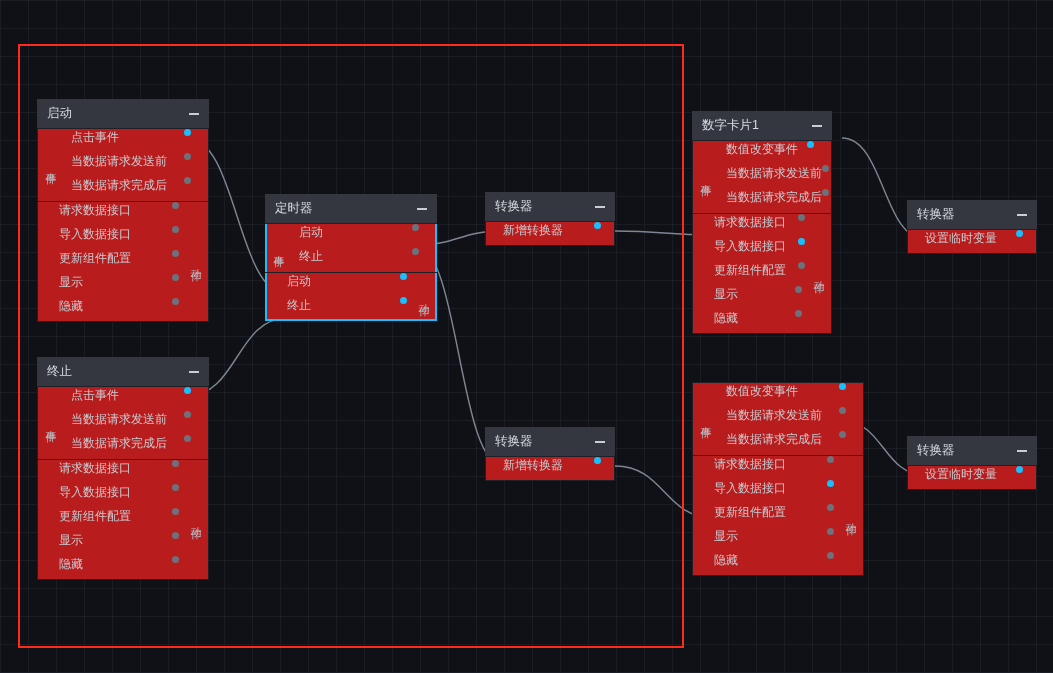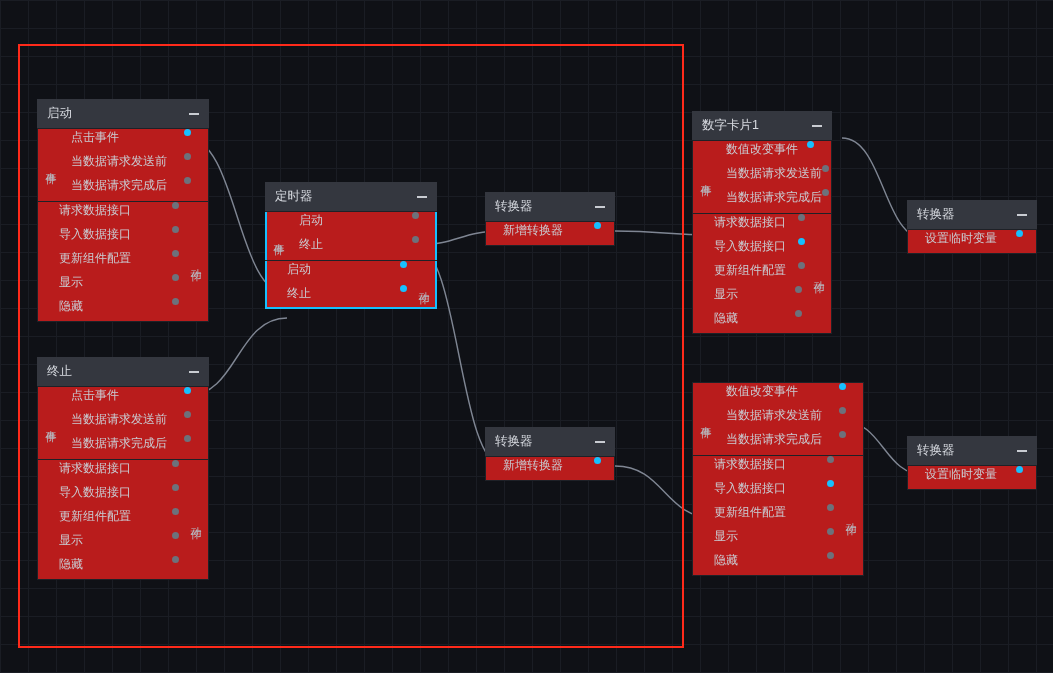--- a/index.html
+++ b/index.html
@@ -18,21 +18,21 @@
   }
   svg.wires{position:absolute;inset:0;pointer-events:none;}
   svg.wires path{stroke:#7f8693;stroke-width:1.4;fill:none;}
   .node{
     position:absolute;
     background:#b91c1c;
     color:#c9ccd2;
     font-size:12px;
     box-shadow:0 0 0 1px #1e2127 inset;
   }
-  .node.selected{box-shadow:0 0 0 2px #16c0ff inset;}
+  .node.selected{box-shadow:0 0 0 2px #16c0ff inset;margin-top:12px;}
   .node-header{
     display:flex;justify-content:space-between;align-items:center;
     padding:6px 10px 6px 10px;
     background:#34373f;
     font-size:12.5px;
     color:#d9dce2;
   }
   .collapse{width:10px;height:2px;background:#c9ccd2;}
   .section{position:relative;border-top:1px solid #1e2127;}
   .section-rows{flex:1;}

